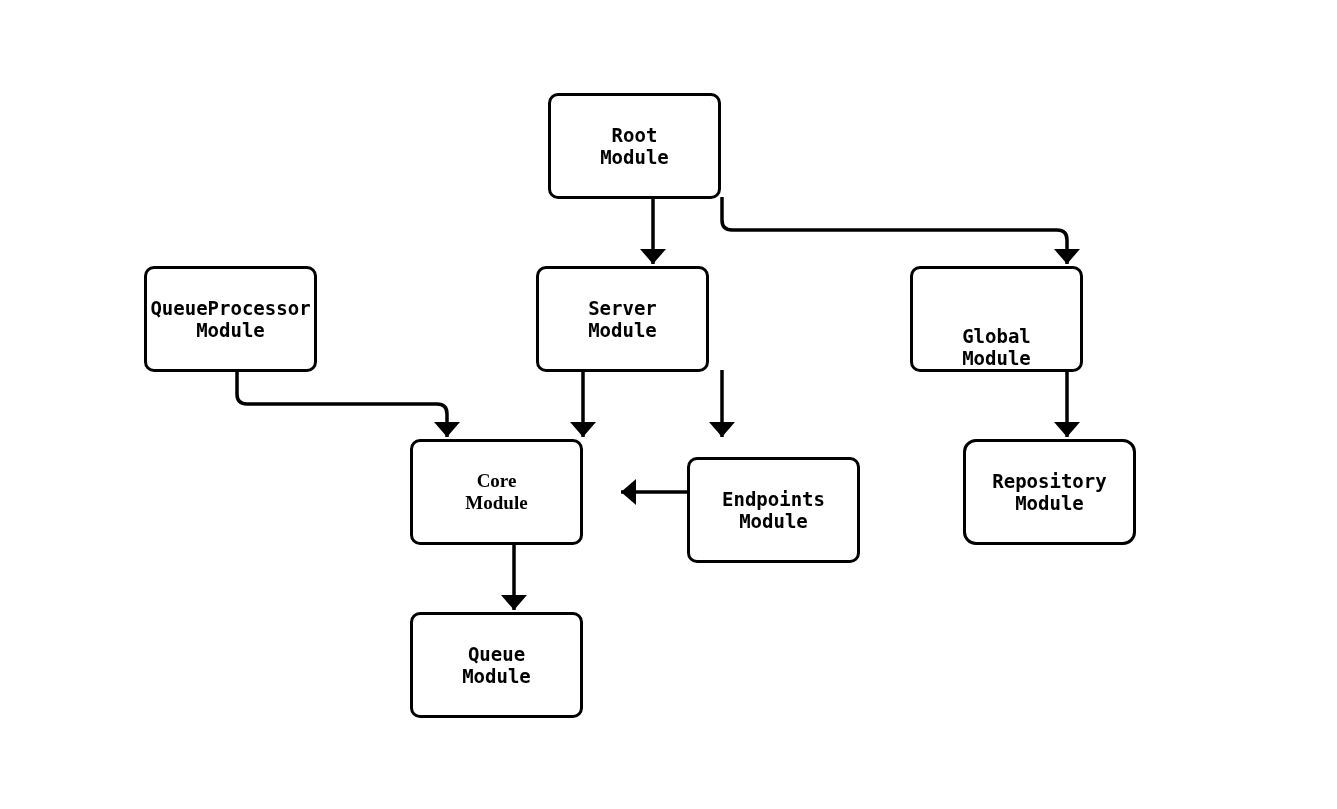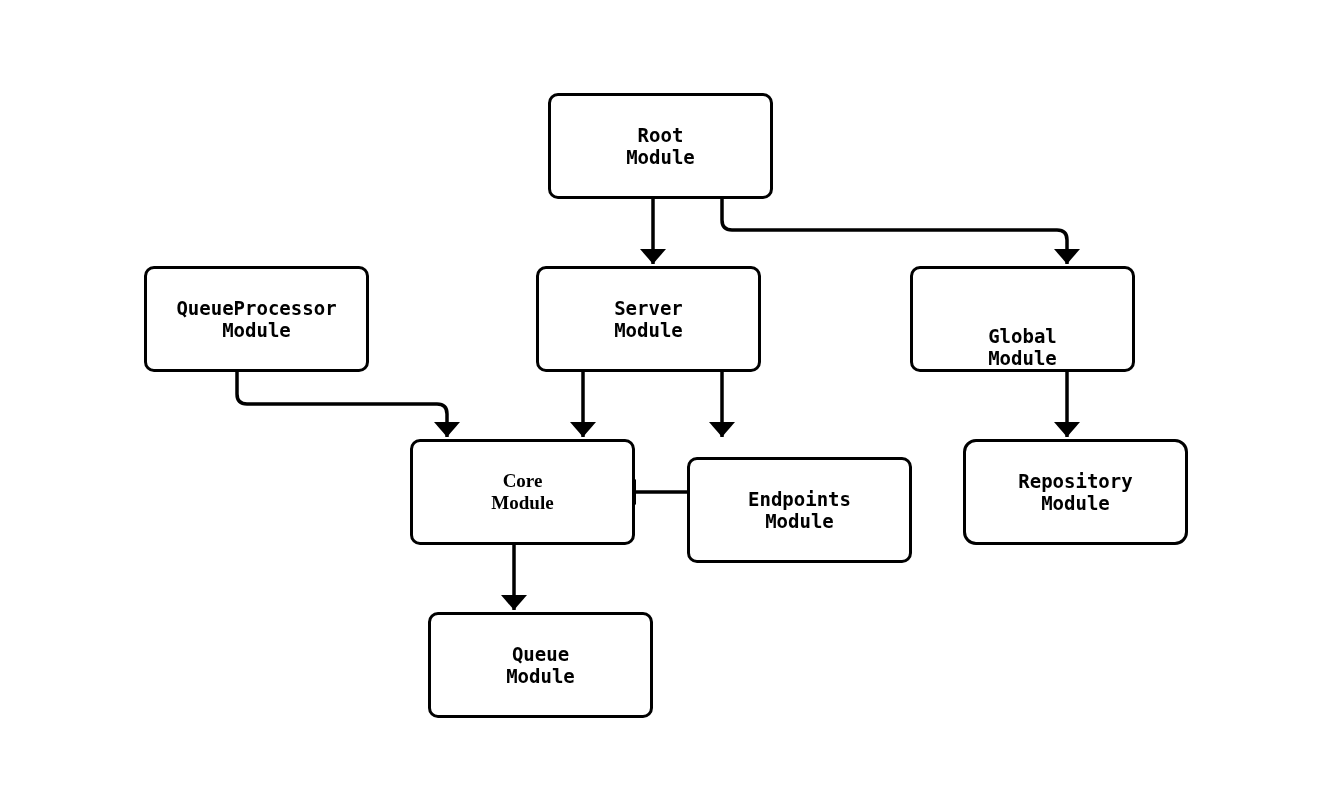--- a/index.html
+++ b/index.html
@@ -11,21 +11,21 @@
     overflow: hidden;
     font-family: "DejaVu Sans Mono", "Liberation Mono", monospace;
   }
   #edges {
     position: absolute;
     left: 0; top: 0;
     width: 1337px; height: 809px;
   }
   .node {
     position: absolute;
-    width: 225px;
+    width: 173px;
     height: 106px;
     box-sizing: border-box;
     border: 3.5px solid #000000;
     border-radius: 10px;
     background: #ffffff;
     display: flex;
     align-items: center;
     justify-content: center;
   }
   .node-label {
@@ -42,21 +42,21 @@
     stroke-width: 3.5px;
   }
   
   #n-root          { left: 548px;  top: 93px;  }
   #n-queueproc     { left: 144px;  top: 266px; }
   #n-server        { left: 536px;  top: 266px; }
   #n-global        { left: 910px;  top: 266px; align-items: flex-end; }
   #n-core          { left: 410px;  top: 439px; font-family: Liberation Serif, serif; }
   #n-endpoints     { left: 687px;  top: 457px; }
   #n-repository    { left: 963px;  top: 439px; border-radius: 13px; }
-  #n-queue         { left: 428px;  top: 612px; justify-content: center; }
+  #n-queue         { left: 410px;  top: 612px; justify-content: center; }
 </style>
 </head>
 <body>
 
 <div id="canvas">
 
   <svg id="edges" viewBox="0 0 1337 809" xmlns="http://www.w3.org/2000/svg">
     <defs>
       <marker id="arrowhead" viewBox="0 0 15 26" refX="15" refY="13" markerWidth="15" markerHeight="26" markerUnits="userSpaceOnUse" orient="auto">
         <path d="M0,0 L15,13 L0,26 Z" fill="#000000"></path>

